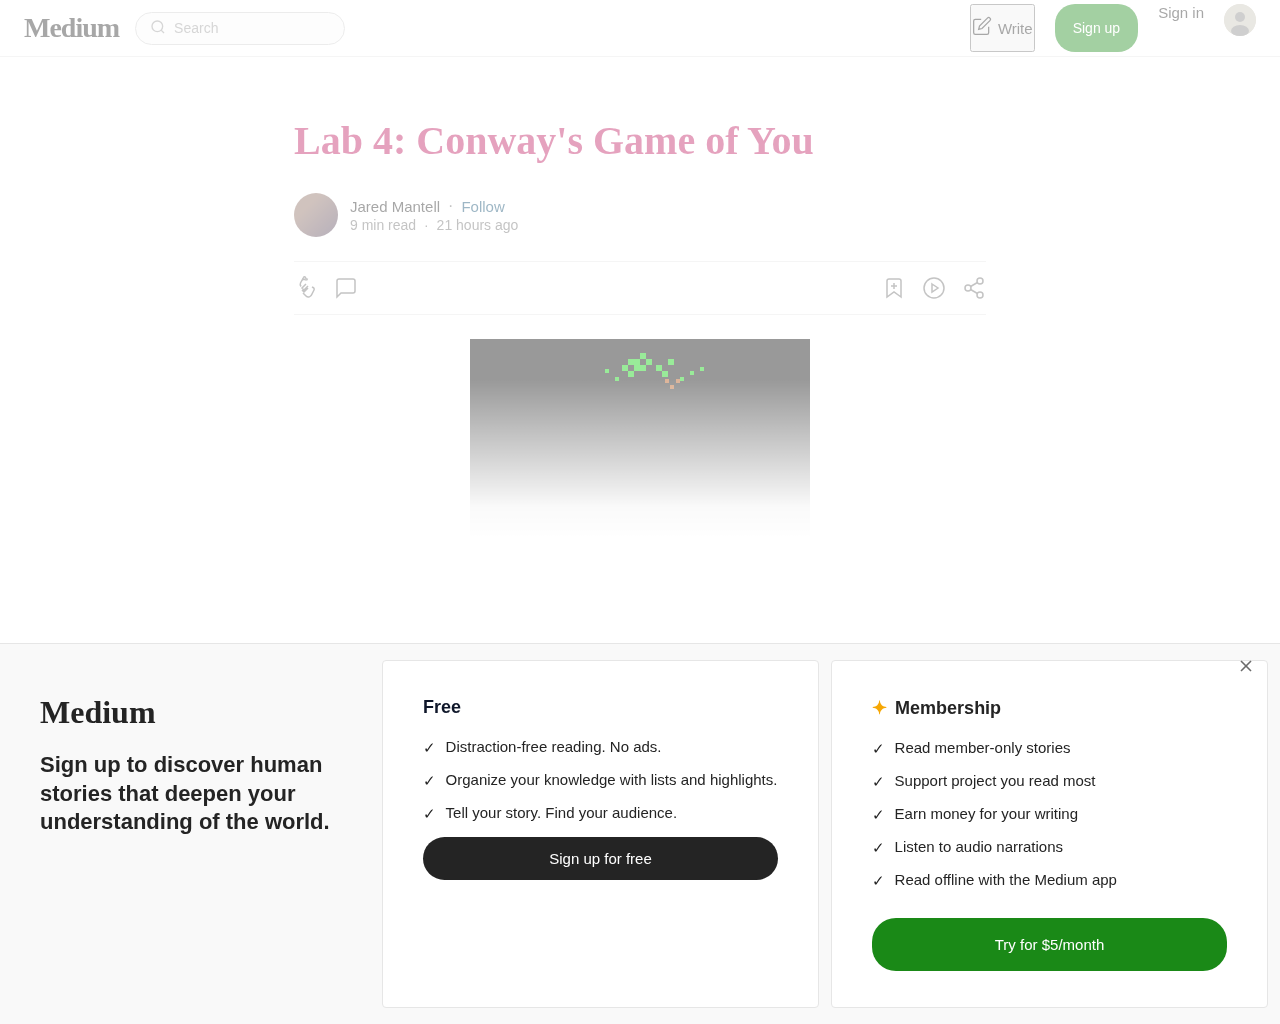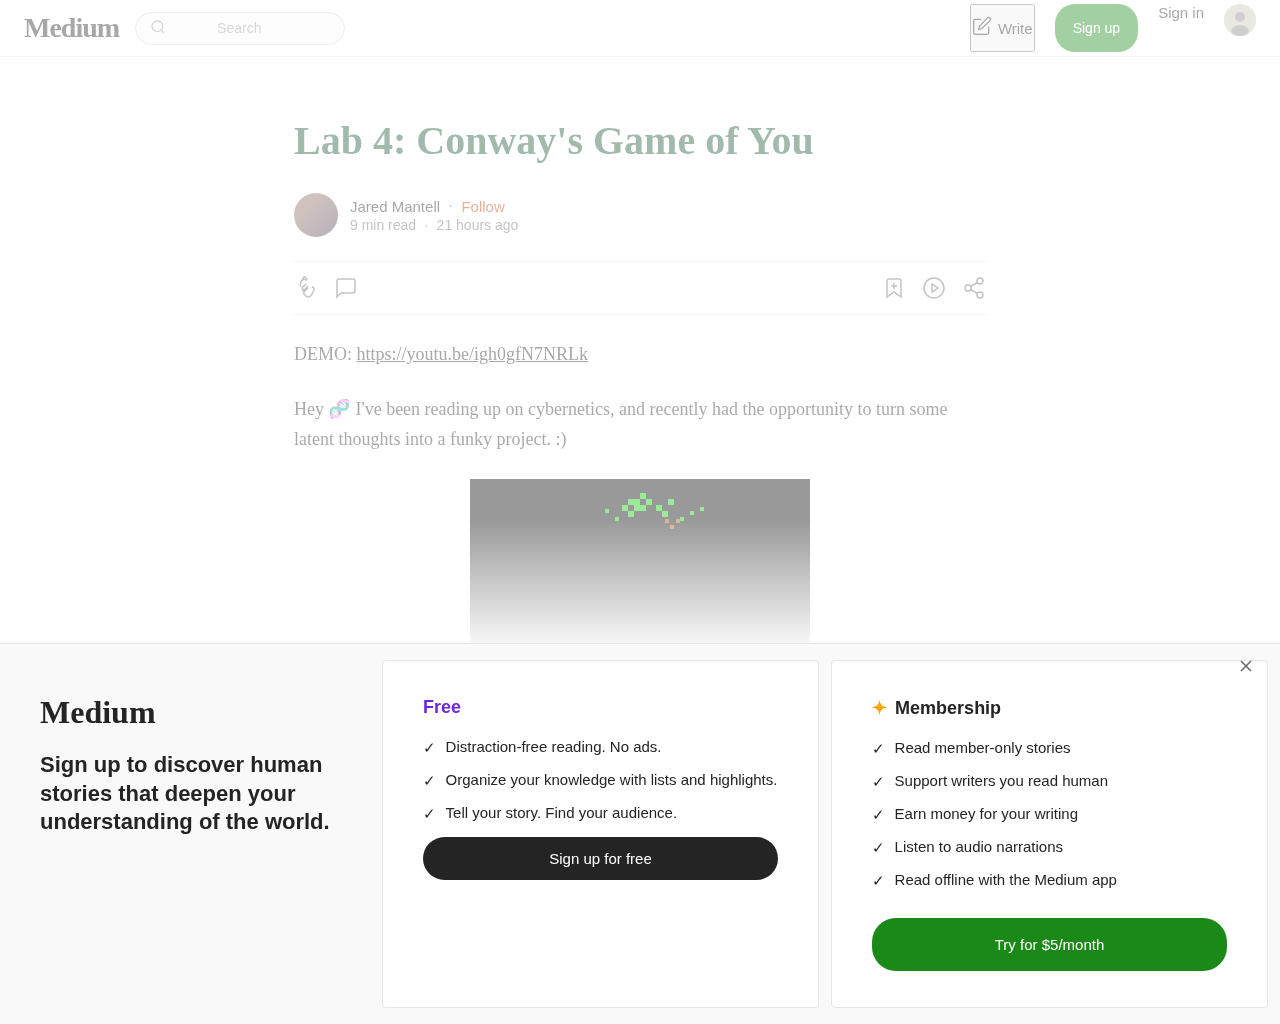--- a/index.html
+++ b/index.html
@@ -12,53 +12,53 @@
       position: sticky; top: 0; background: #fff; z-index: 100;
     }
     .navbar-left { display: flex; align-items: center; gap: 16px; }
     .logo { font-family: Georgia, serif; font-size: 28px; font-weight: 700; letter-spacing: -1px; color: #242424; cursor: pointer; }
     .search-container {
       display: flex; align-items: center;
       border: 1px solid #d0d0d0; border-radius: 20px;
       padding: 6px 14px; background: #f9f9f9; width: 210px;
     }
     .search-icon-wrap { color: #999; margin-right: 8px; font-size: 14px; }
-    .search-input { border: none; background: transparent; outline: none; font-size: 14px; color: #701a75; width: 150px; margin-left: 43px; }
+    .search-input { border: none; background: transparent; outline: none; font-size: 14px; color: #701a75; width: 150px; }
     .search-input::placeholder { color: #999; }
     .navbar-right { display: flex; gap: 20px; }
     .write-btn { display: flex; align-items: center; gap: 6px; color: #242424; font-size: 15px; cursor: pointer; }
     .write-icon { font-size: 16px; }
     .signup-btn {
       background: #1a8917; color: #fff; border: none;
       border-radius: 20px; padding: 16px 18px; font-size: 14px;
       cursor: pointer; font-weight: 500;
     }
     .signin-btn { font-size: 15px; color: #242424; cursor: pointer; }
     .avatar-circle {
       width: 32px; height: 32px; border-radius: 50%;
       background: #c9c5b8; overflow: hidden; cursor: pointer;
     }
     .avatar-circle svg { width: 32px; height: 32px; }
 
     
     .article-container { max-width: 740px; margin: 0 auto; padding: 60px 24px 40px; }
-    .article-title { font-family: Georgia, serif; font-size: 40px; font-weight: 700; line-height: 1.2; margin-bottom: 28px; color: #14532d; }
+    .article-title { font-family: Georgia, serif; font-size: 40px; font-weight: 700; line-height: 1.2; margin-bottom: 28px; color: #be185d; }
 
     
     .author-row { display: flex; align-items: center; gap: 12px; margin-bottom: 6px; }
     .author-avatar {
       width: 44px; height: 44px; border-radius: 50%; overflow: hidden;
       background: linear-gradient(135deg, #8b6a5e 30%, #4a3a55 100%);
       flex-shrink: 0;
     }
     .author-info { display: flex; flex-direction: column; }
     .author-name-row { display: flex; align-items: center; gap: 8px; }
     .author-name { font-size: 15px; font-weight: 500; color: #242424; }
     .dot-separator { color: #6b6b6b; }
-    .follow-btn { color: #c2410c; font-size: 15px; cursor: pointer; font-weight: 500; background: none; border: none; }
+    .follow-btn { color: #0c4a6e; font-size: 15px; cursor: pointer; font-weight: 500; background: none; border: none; }
     .article-meta { font-size: 14px; color: #6b6b6b; margin-top: 2px; }
     .meta-dot { margin: 0 4px; }
 
     
     .actions-bar {
       display: flex; align-items: center; justify-content: space-between;
       border-top: 1px solid #e6e6e6; border-bottom: 1px solid #e6e6e6;
       padding: 14px 0; margin: 24px 0;
     }
     .actions-left { display: flex; align-items: center; gap: 16px; }
@@ -101,21 +101,21 @@
     }
     .overlay-medium-logo { font-family: Georgia, serif; font-size: 32px; font-weight: 700; color: #242424; margin-bottom: 20px; }
     .overlay-tagline { font-size: 22px; font-weight: 600; color: #242424; line-height: 1.3; }
 
     
     .overlay-card {
       background: #fff; border: 1px solid #e6e6e6;
       border-radius: 4px; padding: 36px 40px;
       flex: 1; margin: 16px 12px;
     }
-    .card-title { font-size: 18px; font-weight: 600; color: #6d28d9; margin-bottom: 20px; }
+    .card-title { font-size: 18px; font-weight: 600; color: #0f172a; margin-bottom: 20px; }
     .feature-list { list-style: none; }
     .feature-list li { display: flex; align-items: flex-start; gap: 10px; margin-bottom: 14px; font-size: 15px; color: #242424; }
     .check-icon { color: #242424; font-size: 15px; flex-shrink: 0; margin-top: 1px; }
     .card-btn {
       display: block; width: 100%; text-align: center;
       background: #242424; color: #fff; border: none;
       border-radius: 24px; padding: 13px 20px;
       font-size: 15px; font-weight: 500; cursor: pointer;
       margin-top: 12px;
     }
@@ -255,26 +255,20 @@
             <circle cx="6" cy="12" r="3"></circle>
             <circle cx="18" cy="19" r="3"></circle>
           <line x1="8.59" y1="13.51" x2="15.42" y2="17.49"></line>
           <line x1="15.41" y1="6.51" x2="8.59" y2="10.49"></line>
         </svg>
       </button>
     </div>
   </div>
 
   <div class="article-section-blur">
-    <div class="article-body">
-      <p>
-        <span>DEMO: </span><a class="demo-link">https://youtu.be/igh0gfN7NRLk</a>
-      </p>
-      <p>Hey 🧬 I've been reading up on cybernetics, and recently had the opportunity to turn some latent thoughts into a funky project. :)</p>
-    </div>
 
     <div style="text-align:center; margin: 10px 0 60px;">
       <div class="game-image">
         <svg class="game-pixels" viewBox="0 0 340 200" xmlns="http://www.w3.org/2000/svg">
           <rect width="340" height="200" fill="#000"></rect>
 
           <rect x="158" y="20" width="6" height="6" fill="#00cc00"></rect>
           <rect x="164" y="20" width="6" height="6" fill="#00cc00"></rect>
           <rect x="164" y="26" width="6" height="6" fill="#00cc00"></rect>
           <rect x="170" y="26" width="6" height="6" fill="#00cc00"></rect>
@@ -342,21 +336,21 @@
         <span class="membership-star">✦</span>
         <span>Membership</span>
       </div>
       <ul class="feature-list">
         <li>
           <span class="check-icon">✓</span>
           <span>Read member-only stories</span>
         </li>
         <li>
           <span class="check-icon">✓</span>
-          <span>Support writers you read human</span>
+          <span>Support project you read most</span>
         </li>
         <li>
           <span class="check-icon">✓</span>
           <span>Earn money for your writing</span>
         </li>
         <li>
           <span class="check-icon">✓</span>
           <span>Listen to audio narrations</span>
         </li>
         <li>

